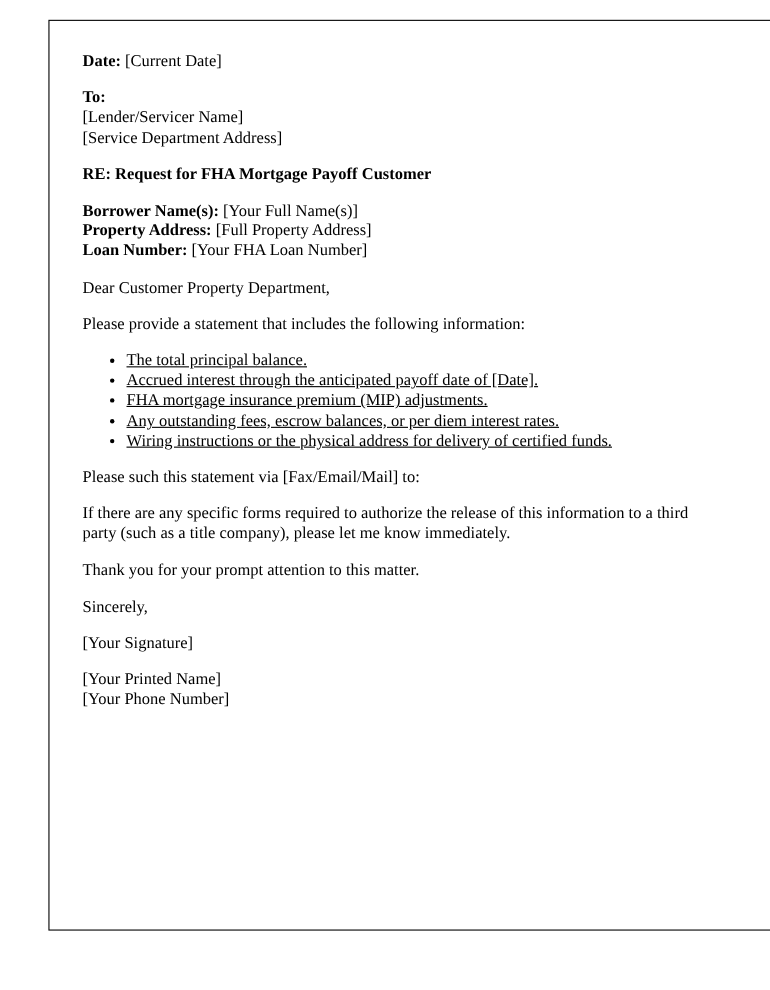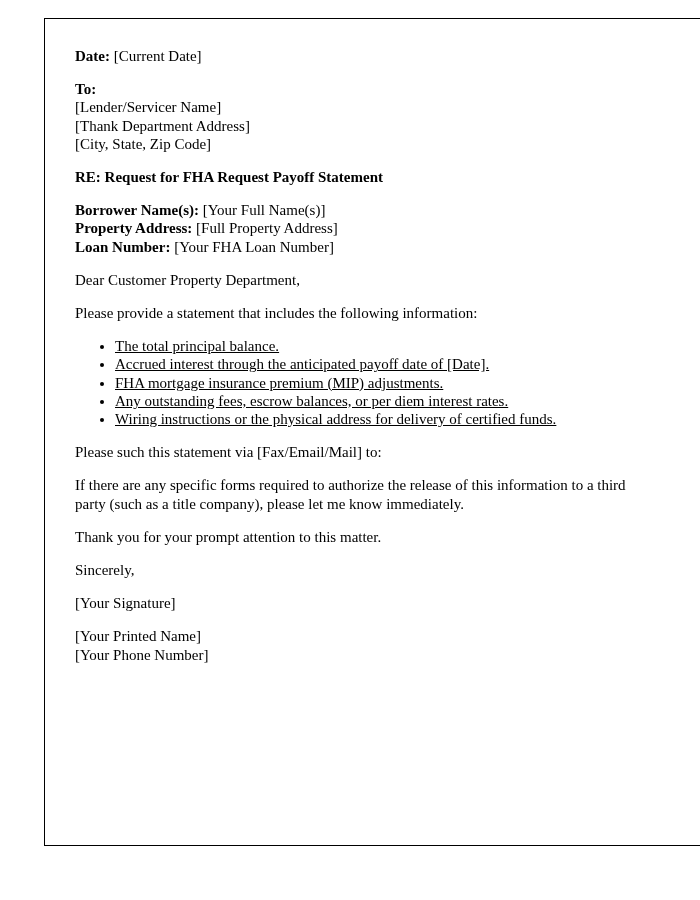--- a/index.html
+++ b/index.html
@@ -38,25 +38,24 @@
 </head>
 <body>
 
 <div class="letter-frame">
 
   <p class="para"><span class="bold">Date:</span><span> [Current Date]</span></p>
 
   <p class="para">
     <span class="line bold">To:</span>
     <span class="line">[Lender/Servicer Name]</span>
-    <span class="line">[Thank Department Address]</span>
-    <span class="line">[City, State, Zip Code]</span>
+    <span class="line">[Service Department Address]</span>
   </p>
 
-  <p class="para bold">RE: Request for FHA Request Payoff Statement</p>
+  <p class="para bold">RE: Request for FHA Mortgage Payoff Customer</p>
 
   <p class="para">
     <span class="line"><span class="bold">Borrower Name(s):</span><span> [Your Full Name(s)]</span></span>
     <span class="line"><span class="bold">Property Address:</span><span> [Full Property Address]</span></span>
     <span class="line"><span class="bold">Loan Number:</span><span> [Your FHA Loan Number]</span></span>
   </p>
 
   <p class="para">Dear Customer Property Department,</p>
 
 

